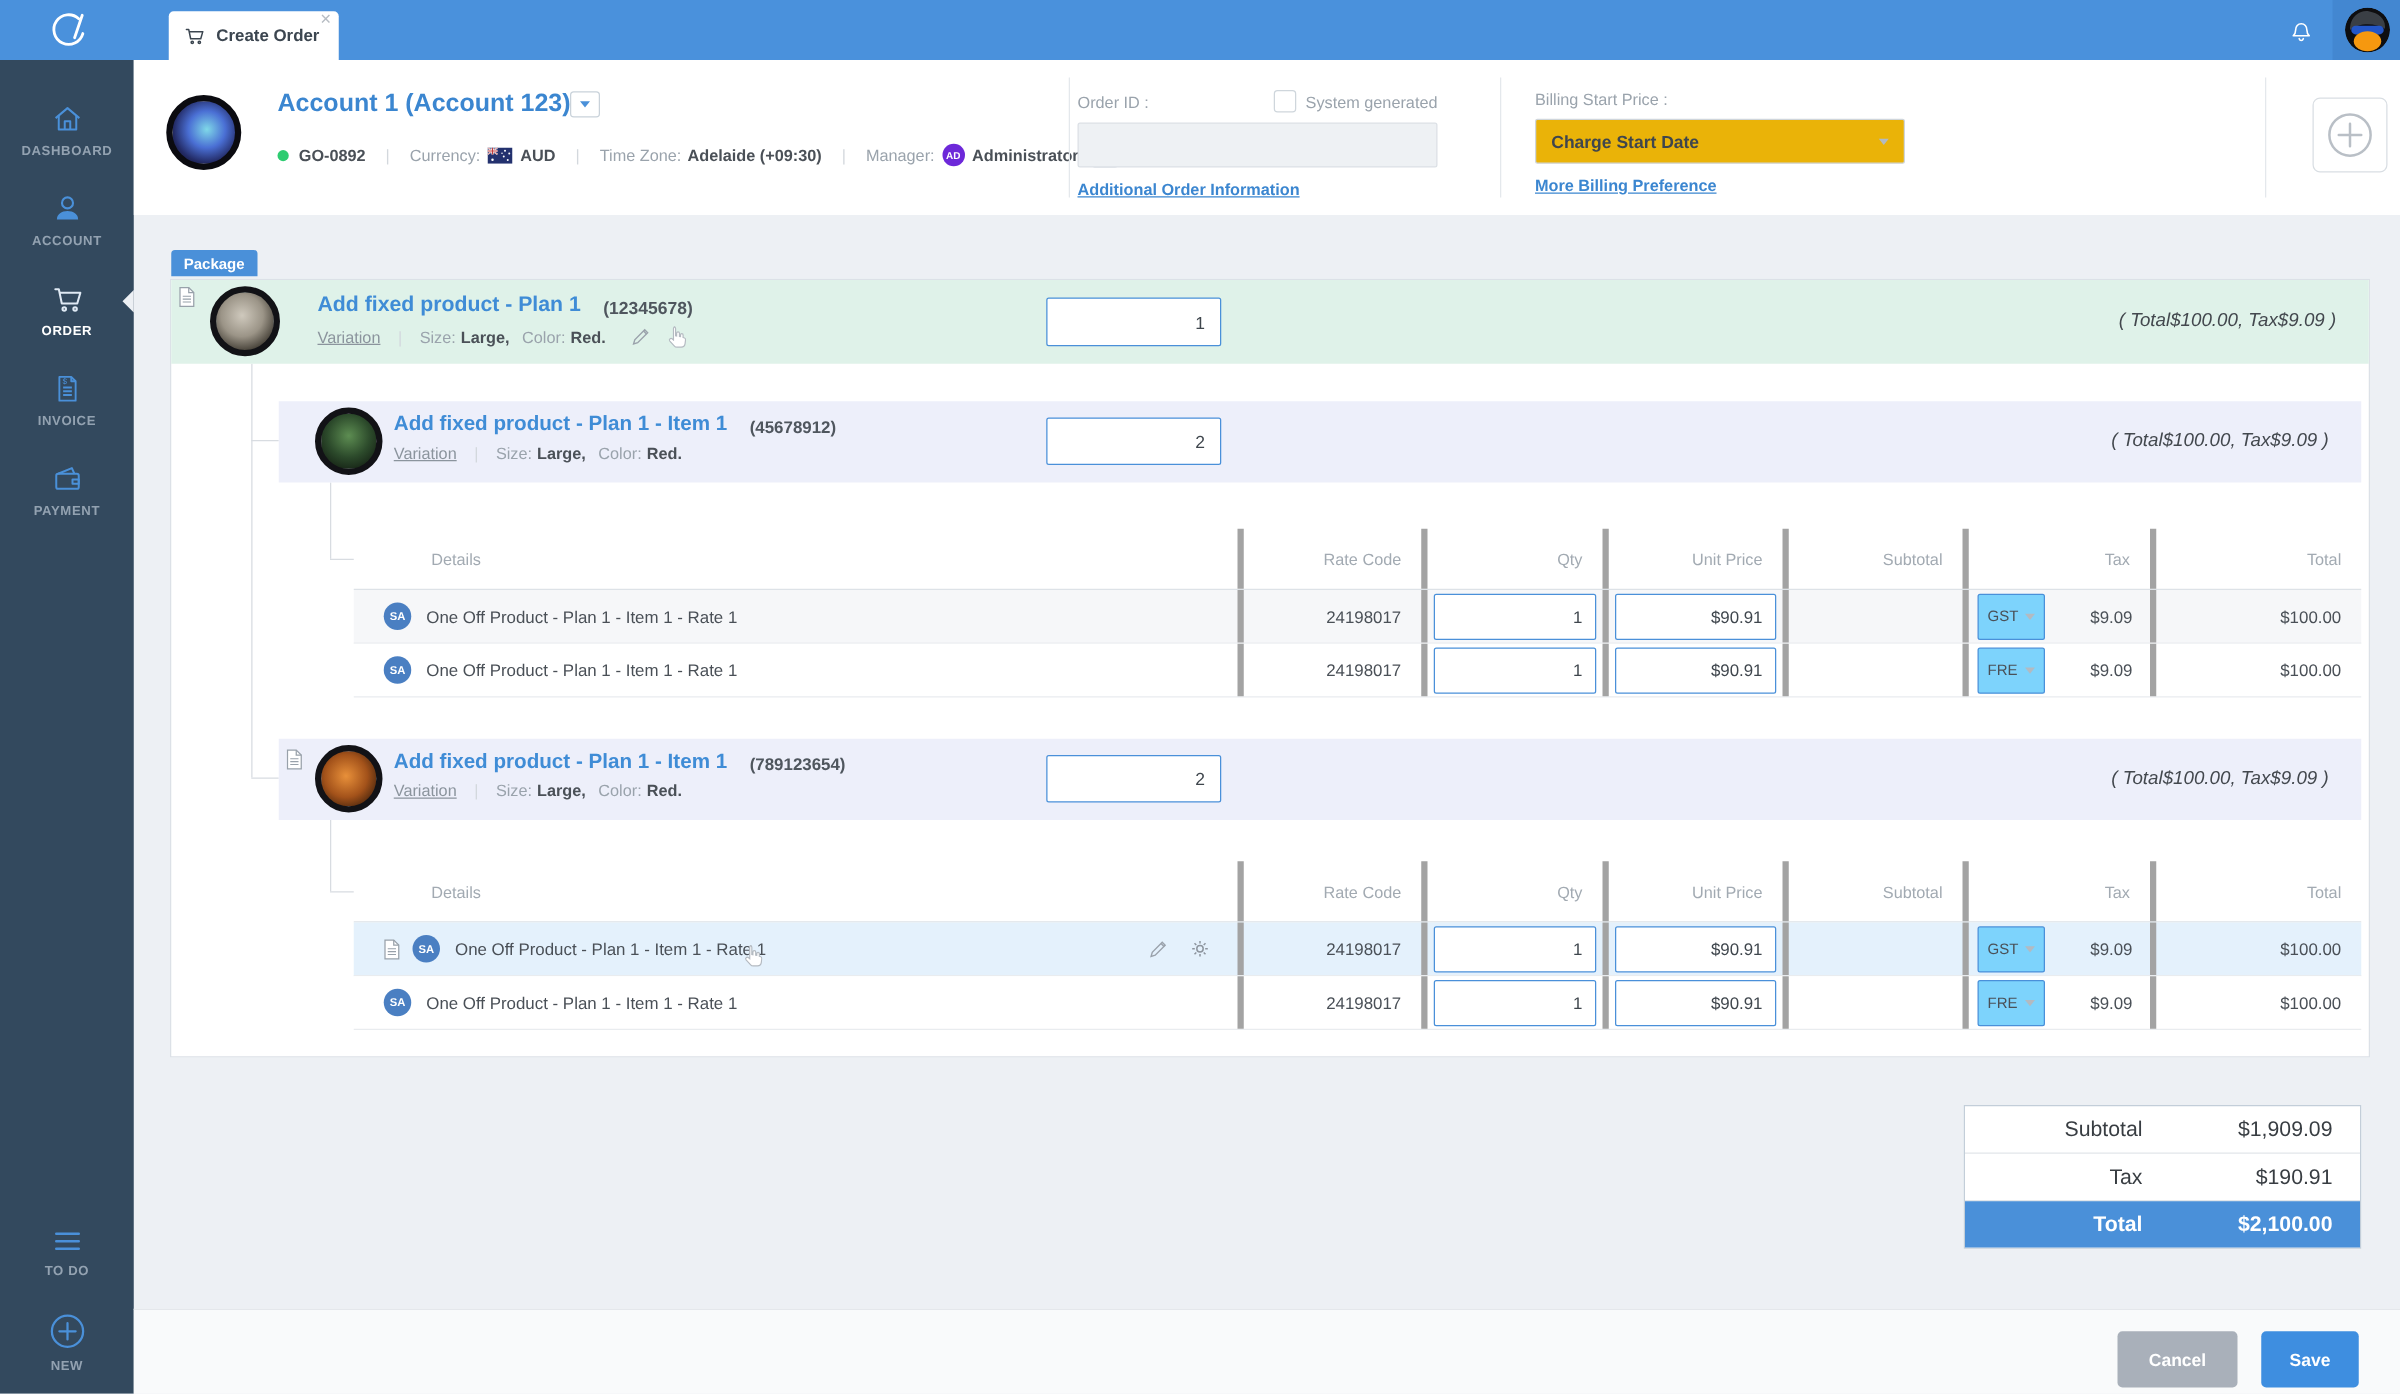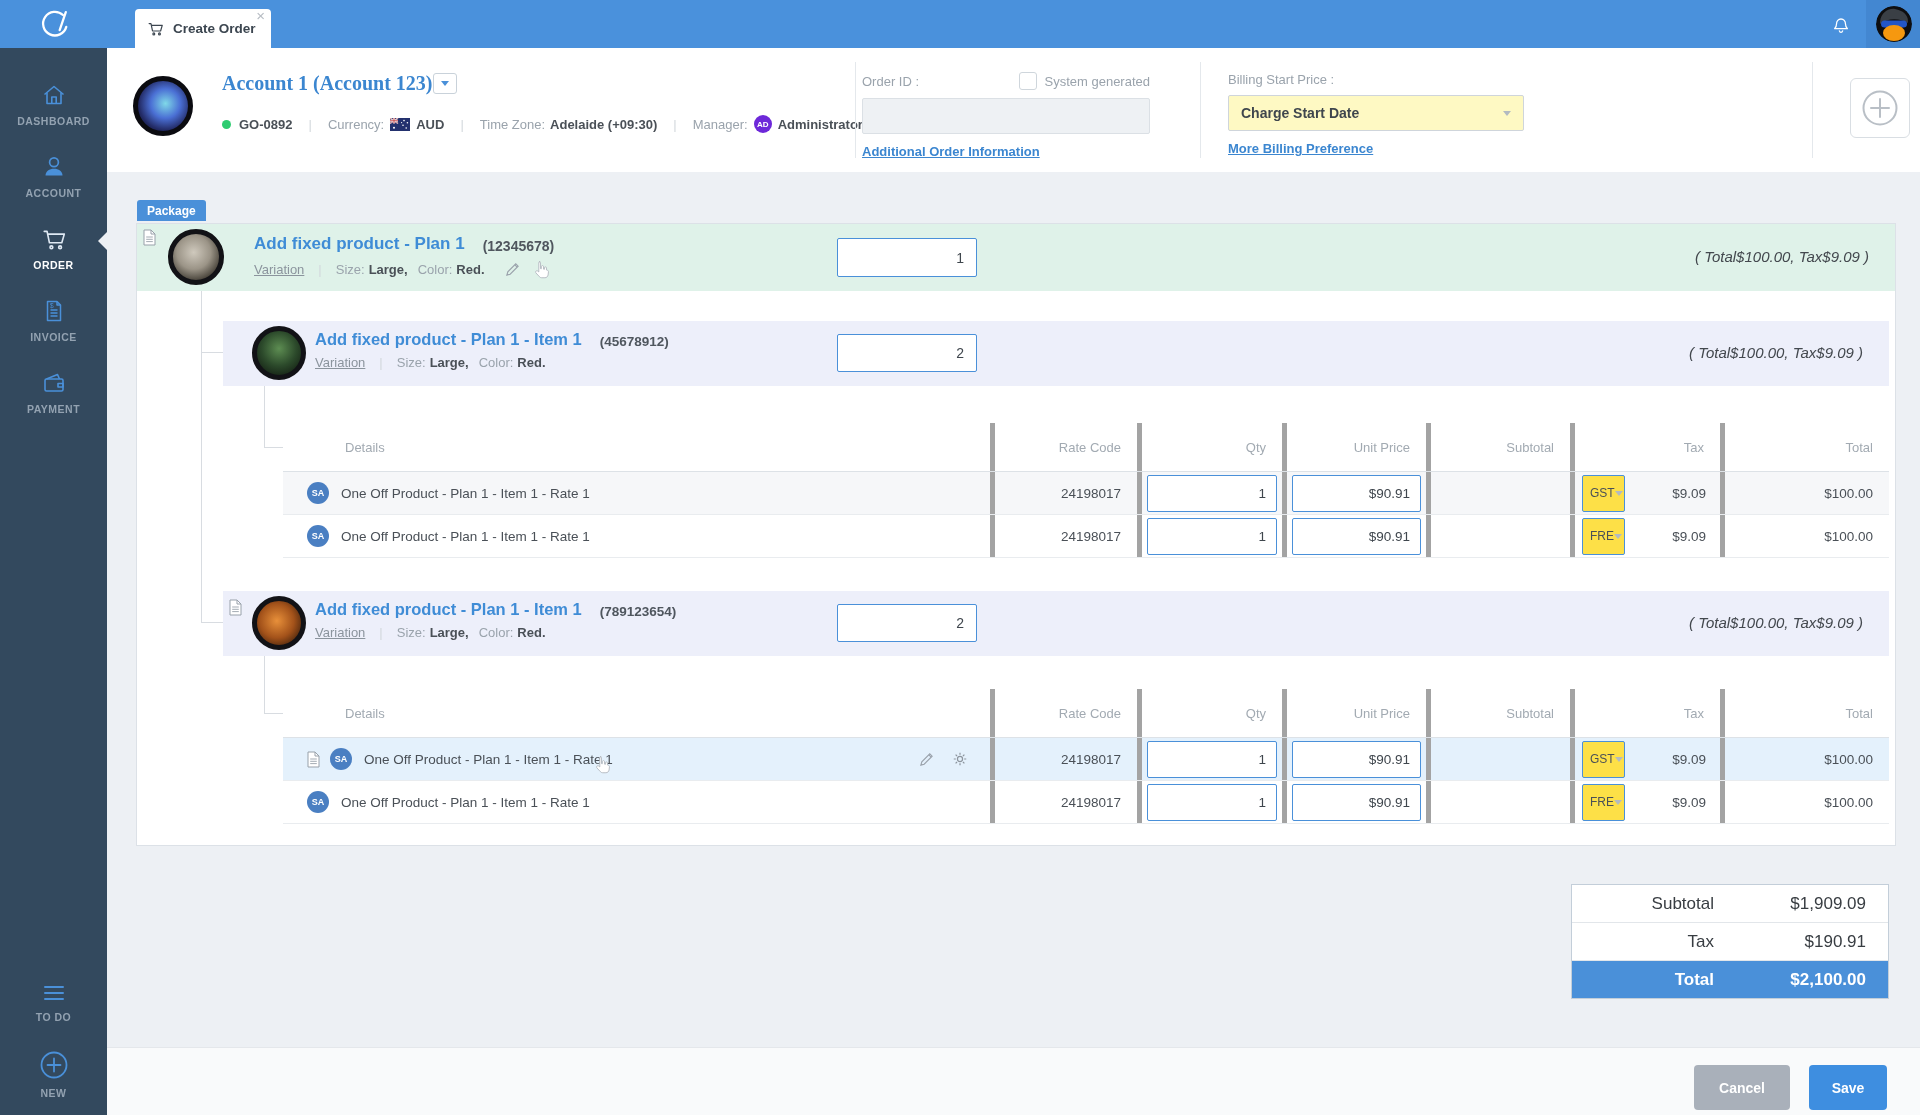--- a/index.html
+++ b/index.html
@@ -22,21 +22,21 @@
   .side-item{position:absolute;left:0;width:107px;height:62px;display:flex;flex-direction:column;align-items:center;justify-content:flex-start;gap:7px;cursor:pointer;}
   .side-item .lbl{font-size:10.5px;font-weight:700;letter-spacing:.5px;color:#93a2b1;}
   .side-item.active .lbl{color:#ffffff;}
   .side-item.active::after{content:"";position:absolute;right:0;top:6px;border-top:9px solid transparent;border-bottom:9px solid transparent;border-right:9px solid #edf0f4;}
   .si-dashboard{top:34px;} .si-account{top:106px;} .si-order{top:178px;} .si-invoice{top:250px;} .si-payment{top:322px;}
   .si-todo{top:934px;} .si-new{top:1002px;}
 
   
   .header{position:absolute;left:107px;top:48px;width:1813px;height:124px;background:#fff;}
   .acct-avatar{position:absolute;left:26px;top:28px;width:60px;height:60px;border-radius:50%;border:5px solid #0b0b10;box-sizing:border-box;background:radial-gradient(circle at 55% 45%, #7fd8e8 0%, #4a6fd4 38%, #232b66 68%, #05050a 100%);}
-  .acct-title{position:absolute;left:115px;top:24px;display:flex;align-items:center;gap:0;font-family:Liberation Serif, serif;}
+  .acct-title{position:absolute;left:115px;top:24px;display:flex;align-items:center;gap:0;}
   .acct-name{font-size:20px;font-weight:700;color:#3b86d0;cursor:pointer;}
   .caret-btn{width:22px;height:19px;border:1px solid #c9d2da;border-radius:3px;background:#fff;display:flex;align-items:center;justify-content:center;cursor:pointer;}
   .caret{width:0;height:0;border-left:4px solid transparent;border-right:4px solid transparent;border-top:5px solid #4a90d9;}
   .caret.gray{border-top-color:#b3bac1;}
   .acct-meta{position:absolute;left:115px;top:66px;display:flex;align-items:center;font-size:13px;color:#9aa3ac;height:20px;}
   .dot{width:9px;height:9px;border-radius:50%;background:#2ecc71;margin-right:8px;}
   .meta-strong{color:#4a5057;font-weight:600;}
   .meta-sep{color:#d3d8dd;margin:0 16px;}
   .flag{margin:0 6px;}
   .mgr-badge{width:18px;height:18px;border-radius:50%;background:#6d28d9;color:#fff;font-size:8px;font-weight:700;display:flex;align-items:center;justify-content:center;margin:0 6px;}
@@ -44,21 +44,21 @@
   .hdr-div{position:absolute;top:14px;width:1px;height:96px;background:#e4e8ec;}
   .hd1{left:748px;} .hd2{left:1093px;} .hd3{left:1705px;}
   .hblock{position:absolute;top:24px;}
   .ob{left:755px;width:288px;}
   .bb{left:1121px;width:296px;}
   .hblock-row1{display:flex;align-items:center;justify-content:space-between;font-size:13px;color:#9aa3ac;}
   .cbwrap{display:flex;align-items:center;gap:7px;}
   .checkbox{width:16px;height:16px;border:1px solid #cfd6dc;border-radius:3px;background:#fff;cursor:pointer;}
   .txt-input{margin-top:8px;width:100%;height:36px;box-sizing:border-box;background:#eef1f4;border:1px solid #dbe0e5;border-radius:2px;font-size:14px;padding:0 10px;color:#4a5057;}
   .hlink{display:inline-block;margin-top:10px;font-size:13px;font-weight:600;color:#3b86d0;text-decoration:underline;cursor:pointer;}
-  .selectbox{margin-top:8px;width:100%;height:36px;box-sizing:border-box;background:#fef9c3;border:1px solid #cfd5db;border-radius:2px;display:flex;align-items:center;justify-content:space-between;padding:0 12px;cursor:pointer;}
+  .selectbox{margin-top:8px;width:100%;height:36px;box-sizing:border-box;background:#eab308;border:1px solid #cfd5db;border-radius:2px;display:flex;align-items:center;justify-content:space-between;padding:0 12px;cursor:pointer;}
   .selectbox .sel-val{font-size:14px;color:#3f464d;font-weight:600;}
   .add-btn{position:absolute;left:1743px;top:30px;width:58px;height:58px;border:1px solid #d9dee3;border-radius:6px;background:#fff;display:flex;align-items:center;justify-content:center;cursor:pointer;}
 
   
   .pkg-tag{position:absolute;left:137px;top:200px;background:#4a90d9;color:#fff;font-size:12px;font-weight:700;padding:4px 10px 3px;border-radius:3px 3px 0 0;}
   .container{position:absolute;left:136px;top:223px;width:1760px;height:623px;background:#fff;border:1px solid #dce1e7;box-sizing:border-box;}
   .pkg-row{position:absolute;left:0;top:0;width:1758px;height:67px;background:#dff2e9;}
   .doc-ico{position:absolute;}
   .prod-avatar{position:absolute;border-radius:50%;border:5px solid #121216;box-sizing:border-box;}
   .av-pkg{left:31px;top:5px;width:56px;height:56px;background:radial-gradient(circle at 45% 40%, #cfc9bd 0%, #9b9487 45%, #4a453c 75%, #23201b 100%);}
@@ -105,21 +105,21 @@
   .thead .cell{font-size:13px;color:#a2aab2;}
   .thead .c1{padding-left:62px;}
   .thead .c3,.thead .c4,.thead .c5,.thead .c6{justify-content:flex-end;padding-right:16px;}
   .tdata{font-size:13.5px;color:#4a5057;position:relative;}
   .bg-alt{background:#f6f7f9;} .bg-white{background:#fff;} .bg-hl{background:#e4f1fc;}
   .sa-badge{width:22px;height:22px;border-radius:50%;background:#4a7fc2;color:#fff;font-size:9px;font-weight:700;display:flex;align-items:center;justify-content:center;margin-right:12px;flex:0 0 auto;}
   .rowdoc{margin-right:10px;}
   .cell-icons{margin-left:auto;display:flex;align-items:center;gap:18px;padding-right:22px;}
   .cell-input{width:calc(100% - 10px);margin:0 5px;height:37px;box-sizing:border-box;border:1px solid #4a90d9;border-radius:2px;background:#fff;text-align:right;padding:0 10px;font-size:13.5px;color:#3f464d;font-family:"Liberation Sans",sans-serif;}
   .tax-cell{padding-left:7px;}
-  .tax-select{width:43px;height:37px;box-sizing:border-box;border:1px solid #4a90d9;border-radius:2px;background:#fde047;display:flex;align-items:center;justify-content:space-between;padding:0 7px;cursor:pointer;}
+  .tax-select{width:54px;height:37px;box-sizing:border-box;border:1px solid #4a90d9;border-radius:2px;background:#7dd3fc;display:flex;align-items:center;justify-content:space-between;padding:0 7px;cursor:pointer;}
   .tax-select span{font-size:12px;color:#4a5057;}
   .tax-amt{margin-left:auto;padding-right:14px;}
   .hand-abs{position:absolute;left:312px;top:17px;}
 
   
   .summary{position:absolute;left:1571px;top:884px;width:318px;border:1px solid #c3ced9;background:#fff;box-sizing:border-box;}
   .sum-row{display:flex;align-items:center;height:37px;font-size:17px;color:#383d42;}
   .sum-row + .sum-row{border-top:1px solid #e2e6ea;}
   .sum-label{width:142px;text-align:right;}
   .sum-val{flex:1;text-align:right;padding-right:22px;}

